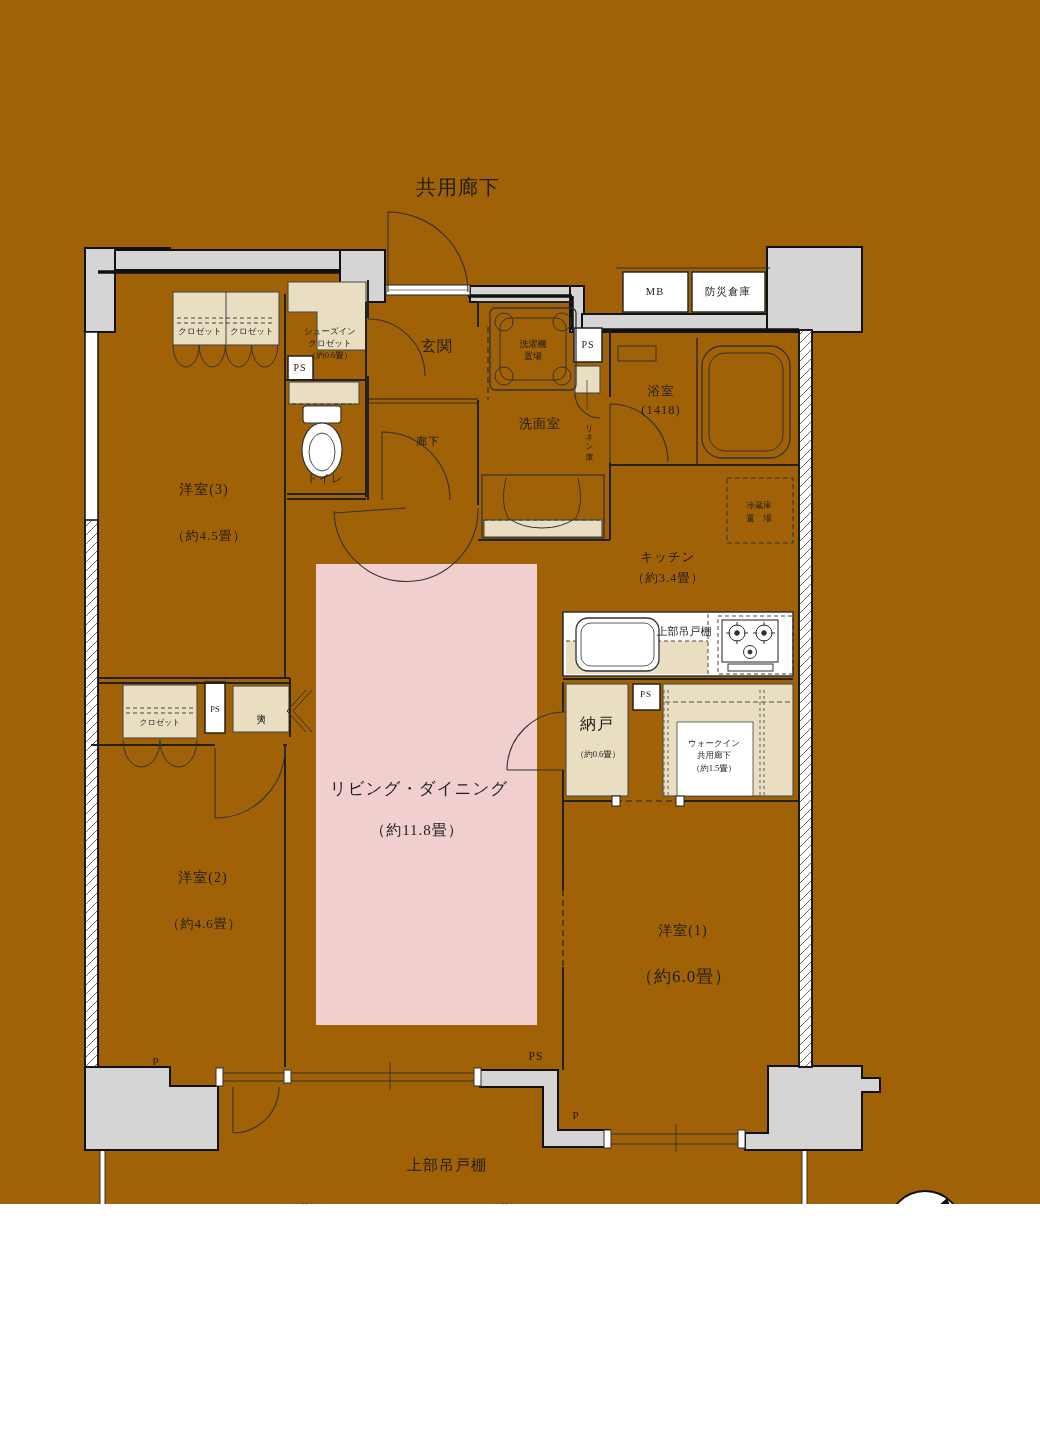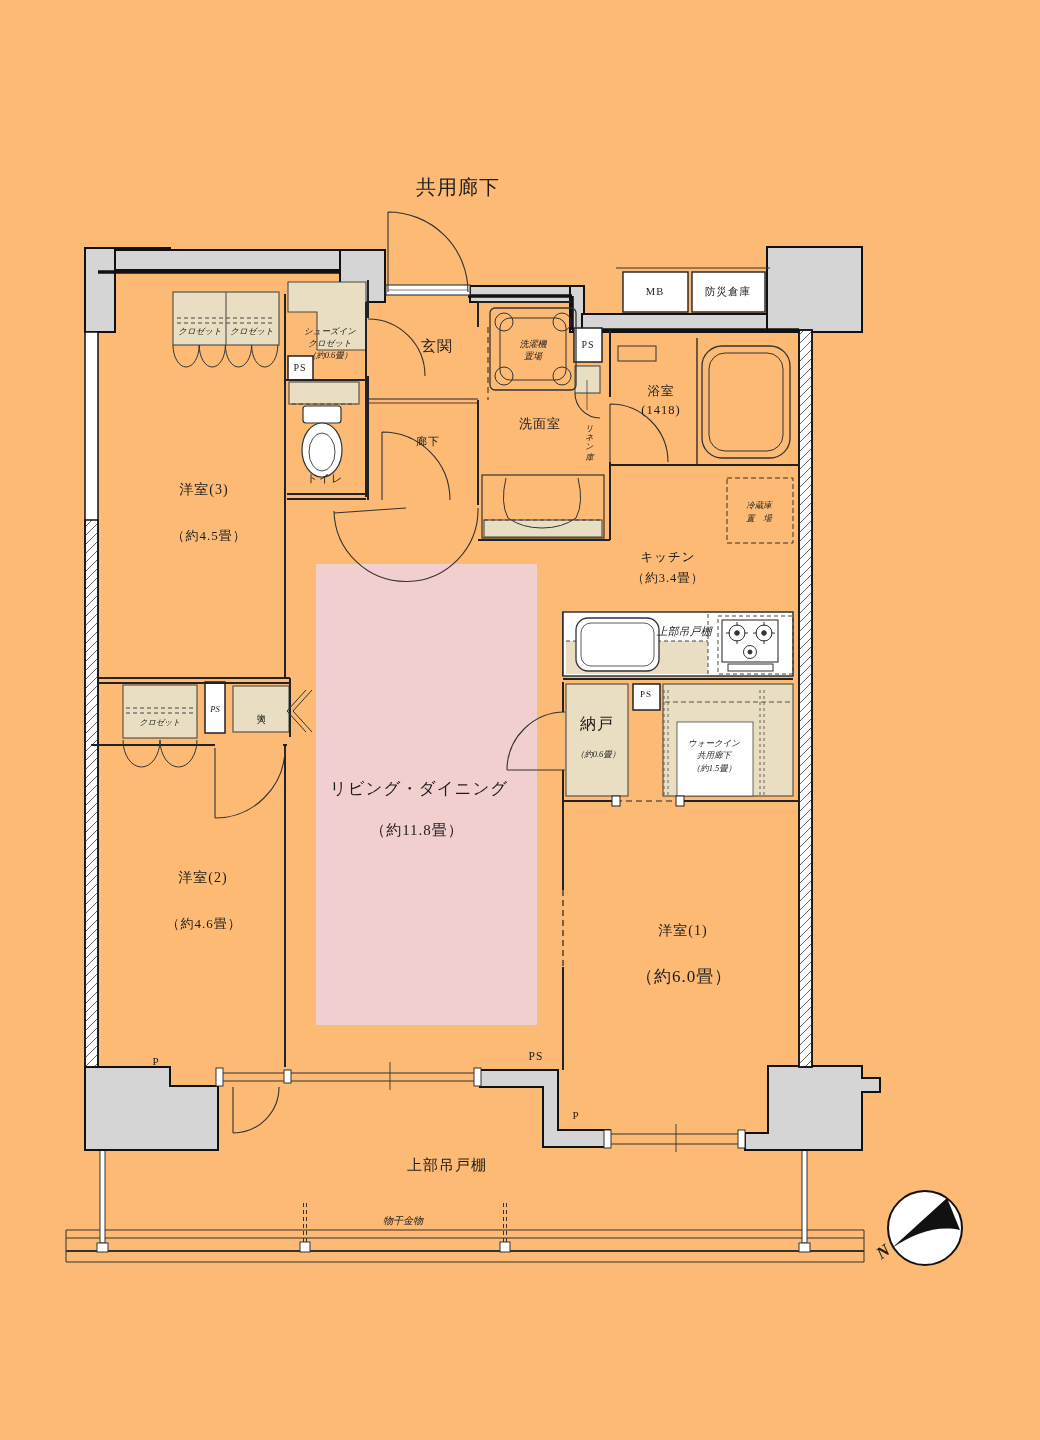--- a/index.html
+++ b/index.html
@@ -1,23 +1,23 @@
 <!DOCTYPE html>
 <html><head>
 <meta charset="utf-8">
 <style>
   html,body{margin:0;padding:0;background:#fff;}
-  .stage{position:relative;width:1040px;height:1440px;background:#fdba74;overflow:hidden;
+  .stage{position:relative;width:1040px;height:1204px;background:#a16207;overflow:hidden;
          font-family:"Liberation Serif","DejaVu Serif",serif;color:#1c1c1c;}
   .plan-svg{position:absolute;left:0;top:0;}
   .lbl{position:absolute;transform:translate(-50%,-50%);white-space:pre-line;
        text-align:center;line-height:1.45;letter-spacing:1px;color:#1c1c1c;}
   .lbl.v{writing-mode:vertical-rl;letter-spacing:1px;line-height:1.1;}
   .lbl.n{transform:translate(-50%,-50%) rotate(-35deg);font-style:italic;font-weight:bold;}
-  .lbl.tight{letter-spacing:0;font-style:italic;}
+  .lbl.tight{letter-spacing:0;}
 </style>
 </head>
 <body>
 
 <div class="stage">
 
 <svg class="plan-svg" width="1040" height="1440" viewBox="0 0 1040 1440">
   <defs>
     <pattern id="hatch" width="9" height="9" patternUnits="userSpaceOnUse">
       <path d="M0,9 L9,0" stroke="#666" stroke-width="1" fill="none"></path>

